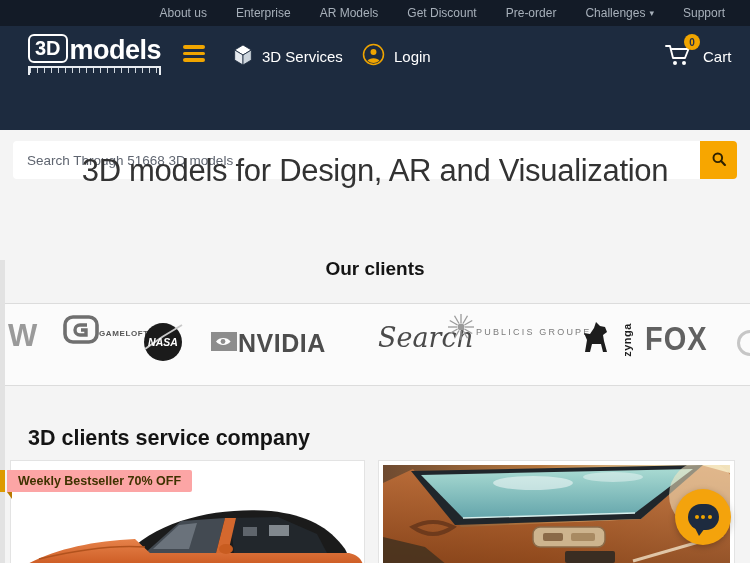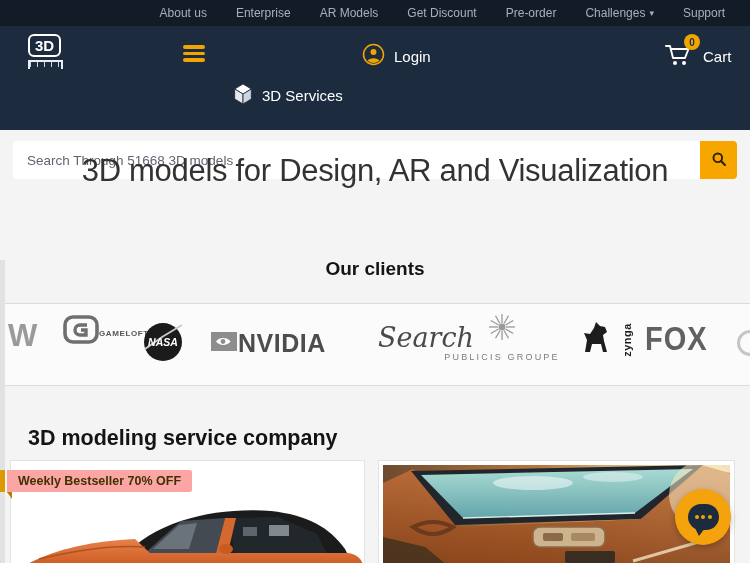--- a/index.html
+++ b/index.html
@@ -10,32 +10,32 @@
   
   .topbar{position:absolute;left:0;top:0;width:750px;height:26px;background:#131b27;
           display:flex;align-items:center;justify-content:flex-end;gap:29px;padding:0 25px;}
   .topbar a{color:#a7b0ba;font-size:12px;text-decoration:none;white-space:nowrap;display:flex;align-items:center;gap:4px;}
   .topbar .caret{font-size:9px;color:#a7b0ba;}
 
   
   .header{position:absolute;left:0;top:26px;width:750px;height:104px;background:#1d2b3f;}
   .logo{position:absolute;left:28px;top:8px;cursor:pointer;}
   .logo-row{display:flex;align-items:flex-end;}
-  .logo-3d{color:#fff;font-weight:bold;font-size:15px;border:2px solid #fff;border-radius:6px;
+  .logo-3d{color:#fff;font-weight:bold;font-size:20px;border:2px solid #fff;border-radius:6px;
            padding:1px 5px;margin-right:2px;letter-spacing:0;}
   .logo-models{color:#fff;font-weight:bold;font-size:27px;line-height:26px;letter-spacing:-.5px;}
   .logo-ruler{margin-top:3px;height:9px;border-top:2px solid #e9edf2;border-left:2px solid #e9edf2;border-right:2px solid #e9edf2;
               background:repeating-linear-gradient(to right,#cfd6dd 0 1px,transparent 1px 7px);
               background-size:100% 5px;background-repeat:no-repeat;}
   .burger{position:absolute;left:183px;top:19px;width:22px;height:17px;display:flex;flex-direction:column;
           justify-content:space-between;cursor:pointer;}
   .burger span{display:block;height:3.6px;border-radius:2px;background:#f0a500;}
   .hmenu{position:absolute;top:0;height:60px;display:flex;align-items:center;gap:9px;color:#fff;
          font-size:15px;cursor:pointer;}
-  .hmenu-services{left:233px;margin-top:39px;}
+  .hmenu-services{left:233px;}
   .hmenu-login{left:362px;}
   .hmenu-cart{left:664px;}
   .cart-wrap{position:relative;width:30px;height:28px;}
   .cart-badge{position:absolute;right:-6px;top:-8px;width:16px;height:16px;border-radius:50%;
               background:#f0a500;color:#22304a;font-size:10px;font-weight:bold;display:flex;
               align-items:center;justify-content:center;}
 
   
   .search-row{position:absolute;left:13px;top:115px;width:724px;height:38px;display:flex;justify-content:space-between;}
   .search-input{flex:1;height:38px;border:none;border-radius:4px 0 0 4px;padding:0 14px;
@@ -55,21 +55,21 @@
   .clients-strip{position:absolute;left:0;top:303px;width:750px;height:83px;background:#fbfbfb;
                  border-top:1px solid #dcdcdc;border-bottom:1px solid #dcdcdc;}
   .logo-item{position:absolute;color:#777;}
   .lg-w{left:8px;top:318px;font-size:31px;font-weight:800;color:#9a9a9a;letter-spacing:-2px;}
   .lg-gameloft{left:63px;top:315px;display:flex;flex-direction:row;align-items:center;width:64px;}
   .lg-gameloft .lbl{font-size:8px;font-weight:700;letter-spacing:.6px;color:#565656;margin-top:2px;}
   .lg-nasa{left:127px;top:322px;margin-left:16px;}
   .lg-nvidia{left:210px;top:327px;display:flex;align-items:center;}
   .lg-nvidia .lbl{font-size:25px;font-weight:800;color:#4d4d4d;letter-spacing:.5px;transform:scaleY(1.05);}
   .lg-ogilvy{left:378px;top:322px;font-family:"DejaVu Serif",serif;font-style:italic;font-size:27px;color:#4a4a4a;}
-  .lg-publicis{left:446px;top:312px;display:flex;flex-direction:column;align-items:center;width:112px;justify-content:space-between;}
+  .lg-publicis{left:446px;top:312px;display:flex;align-items:center;width:112px;justify-content:space-between;}
   .lg-publicis .lbl{font-size:9px;color:#7c7c7c;letter-spacing:2.2px;margin-top:6px;white-space:nowrap;}
   .lg-zynga{left:580px;top:320px;display:flex;align-items:center;}
   .lg-zynga .lbl{font-size:11px;font-weight:700;color:#1d1d1d;transform:rotate(-90deg);letter-spacing:.5px;}
   .lg-fox{left:645px;top:323px;font-size:29px;font-weight:800;color:#616161;letter-spacing:1px;transform:scaleY(1.12);}
   .lg-ring{left:737px;top:330px;width:26px;height:26px;border:3px solid #c6c6c6;border-radius:50%;}
 
   
   .services-heading{position:absolute;left:28px;top:426px;font-size:21.5px;font-weight:700;color:#141414;}
   .card{position:absolute;top:460px;height:110px;background:#fff;border:1px solid #e3e3e3;cursor:pointer;}
   .card1{left:10px;width:355px;}
@@ -107,20 +107,21 @@
       <span>Challenges</span>
       <span class="caret">▾</span>
     </a>
     <a href="#">Support</a>
   </nav>
 
   <header class="header">
     <div class="logo">
       <div class="logo-row">
         <span class="logo-3d">3D</span>
+        <span class="logo-models">models</span>
       </div>
       <div class="logo-ruler"></div>
     </div>
 
     <div class="burger">
       <span></span>
         <span></span>
         <span></span>
     </div>
 
@@ -238,21 +239,21 @@
         <path d="M5 32 L7 20 L4 13 L10 14 L14 8 L16 2 L20 6 L25 7 L27 12 L23 15 L24 21 L27 32 L23 32 L21 24 L12 24 L10 32 Z" fill="#1d1d1d"></path>
       </svg>
     </span>
     <span class="lbl">zynga</span>
   </div>
 
   <div class="logo-item lg-fox">FOX</div>
 
   <div class="logo-item lg-ring"></div>
 
-  <div class="services-heading">3D modeling service company</div>
+  <div class="services-heading">3D clients service company</div>
 
   <div class="edge-strip"></div>
   <div class="edge-orange"></div>
 
   <div class="card card1">
     <svg style="position:absolute;left:8px;top:46px;" width="345" height="62" viewBox="0 0 345 62">
       <defs>
         <linearGradient id="bodyGrad" x1="0" y1="0" x2="0" y2="1">
           <stop offset="0" stop-color="#e6824a"></stop>
             <stop offset="1" stop-color="#c9561e"></stop>

